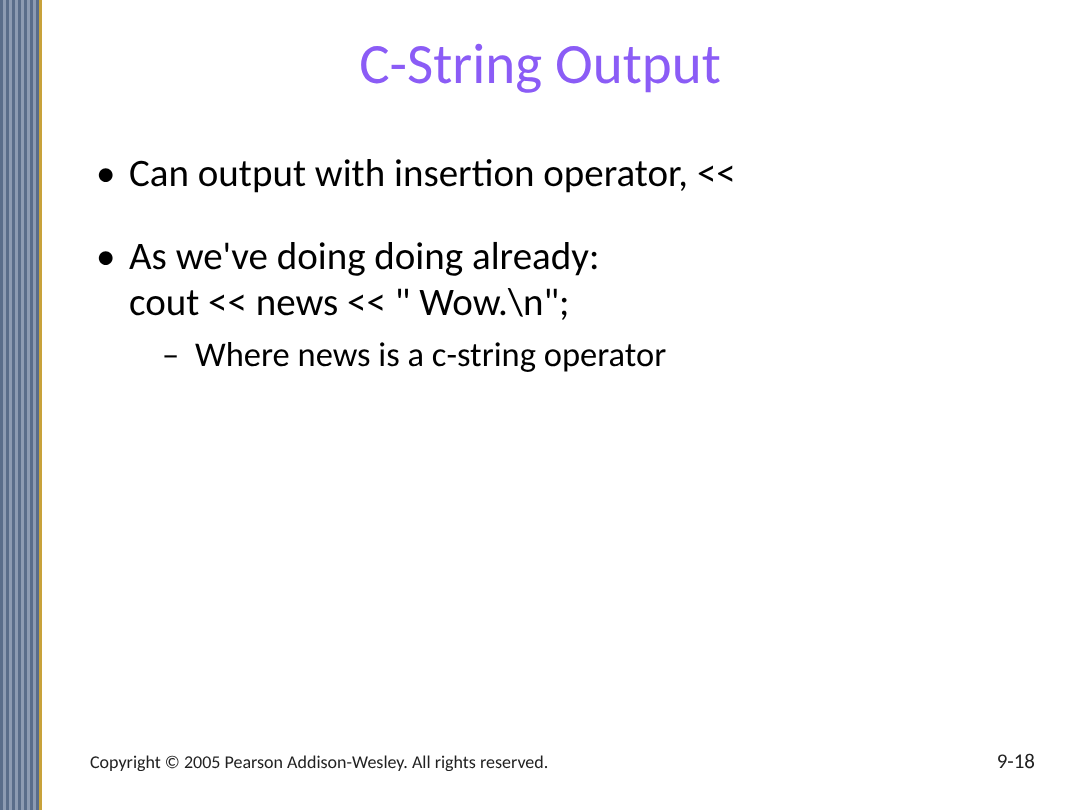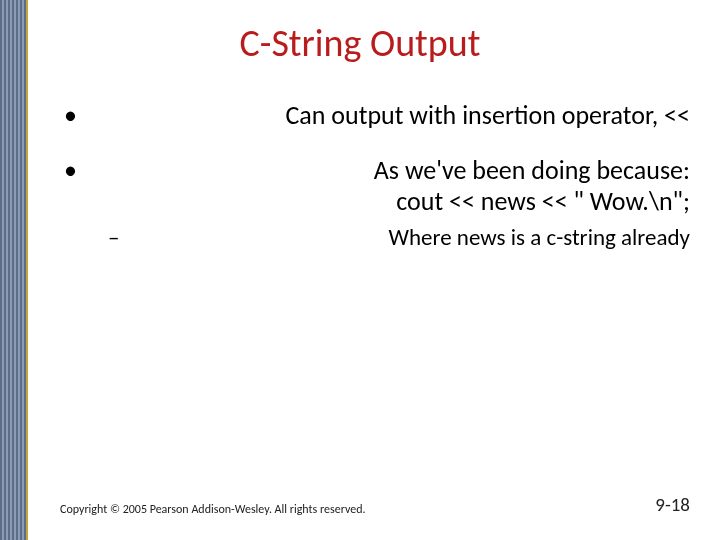--- a/index.html
+++ b/index.html
@@ -39,40 +39,39 @@
     background: #c8a23a;
   }
   .title {
     position: absolute;
     top: 20px;
     left: 0;
     right: 0;
     text-align: center;
     font-size: 38px;
     font-weight: 400;
-    color: #b91c1c;
+    color: #8b5cf6;
   }
   .content {
     position: absolute;
     left: 60px;
     top: 100px;
     right: 30px;
     font-size: 26px;
     line-height: 1.2;
   }
   ul.bullets {
     list-style: none;
     margin: 0;
     padding: 0;
   }
   ul.bullets > li {
     position: relative;
     padding-left: 26px;
     margin-bottom: 24px;
-    text-align: right;
   }
   ul.bullets > li::before {
     content: "•";
     position: absolute;
     left: 4px;
     top: 0;
     font-size: 26px;
     line-height: 1.2;
   }
   .code-line {
@@ -99,44 +98,44 @@
     position: absolute;
     left: 60px;
     bottom: 24px;
     font-size: 12px;
     color: #222;
   }
   .page-num {
     position: absolute;
     right: 30px;
     bottom: 24px;
-    font-size: 19px;
+    font-size: 14px;
     color: #222;
   }
 </style>
 </head>
 <body>
 
 <div class="slide">
   <div class="left-strip"></div>
   <div class="gold-line"></div>
 
   <div class="title">C-String Output</div>
 
   <div class="content">
     <ul class="bullets">
       <li>
         <span>Can output with insertion operator, &lt;&lt;</span>
       </li>
       <li>
-        <span>As we've been doing because:</span>
+        <span>As we've doing doing already:</span>
         <span class="code-line">cout &lt;&lt; news &lt;&lt; " Wow.\n";</span>
         <ul class="sub">
           <li>
-            <span>Where news is a c-string already</span>
+            <span>Where news is a c-string operator</span>
           </li>
         </ul>
       </li>
     </ul>
   </div>
 
   <div class="copyright">Copyright © 2005 Pearson Addison-Wesley. All rights reserved.</div>
   <div class="page-num">9-18</div>
 </div>
 

